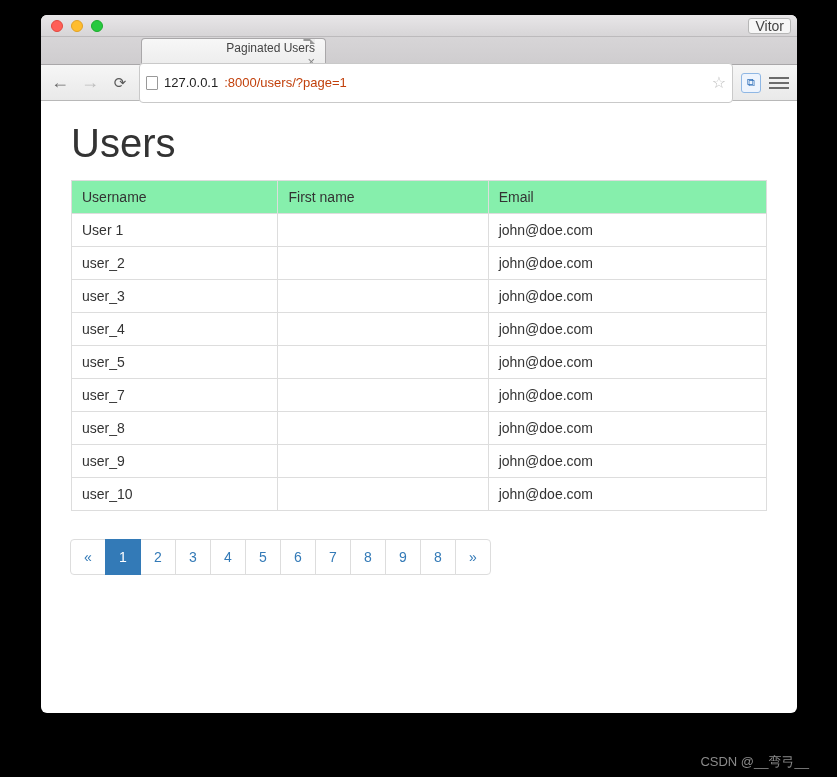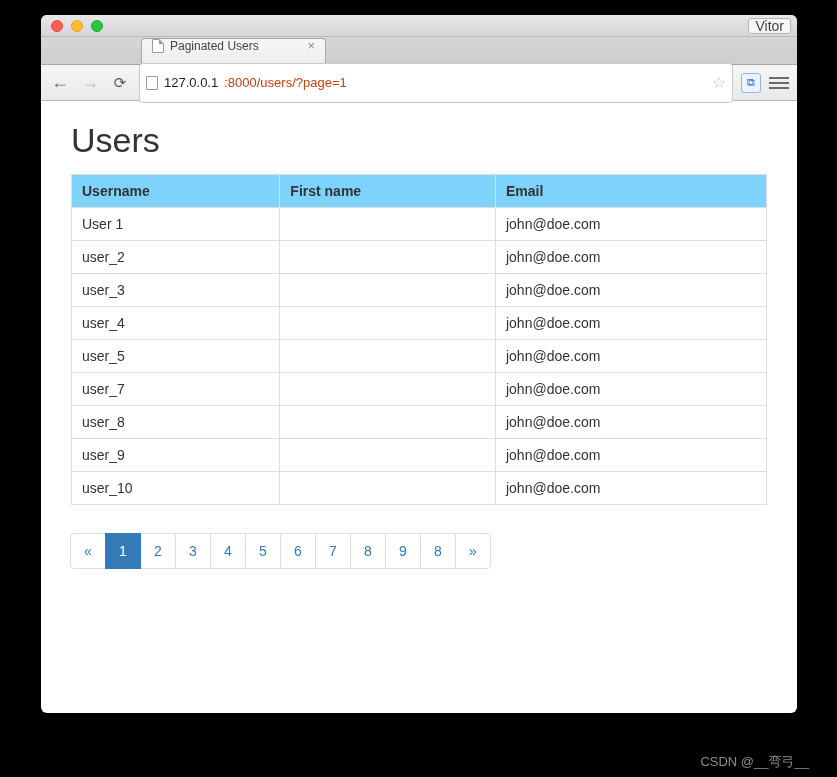--- a/index.html
+++ b/index.html
@@ -62,25 +62,25 @@
     }
     .tab {
       height: 26px;
       min-width: 185px;
       background: linear-gradient(#f7f7f7, #ededed);
       border: 1px solid #a9a7a9;
       border-bottom: none;
       border-top-left-radius: 4px;
       border-top-right-radius: 4px;
       display: flex;
-      align-items: flex-start;
+      align-items: flex-end;
       padding: 0 10px;
-      gap: 6px;
       font-size: 12px;
       color: #444;
+      flex-direction: column;
     }
     .tab .file-icon {
       width: 12px; height: 14px;
       border: 1px solid #999;
       border-radius: 1px;
       position: relative;
       background: #fff;
     }
     .tab .file-icon::after {
       content: "";
@@ -158,40 +158,40 @@
       cursor: pointer;
     }
     .hamburger span { height: 2px; background: #6b6b6b; }
 
     
     .page {
       padding: 20px 30px;
       color: #333;
     }
     h1 {
-      font-size: 34px;
+      font-size: 40px;
       font-weight: 500;
       color: #333;
       margin-bottom: 14px;
     }
     table {
       width: 100%;
       border-collapse: collapse;
       font-size: 14px;
       margin-bottom: 28px;
     }
     th, td {
       border: 1px solid #ddd;
       padding: 8px 10px;
       text-align: left;
       vertical-align: middle;
     }
     th {
-      font-weight: 700;
-      background: #7dd3fc;
+      font-weight: 400;
+      background: #86efac;
       margin-top: 24px;
     }
     .pagination {
       display: flex;
       list-style: none;
     }
     .pagination li {
       border: 1px solid #ddd;
       margin-left: -1px;
       min-width: 36px;

